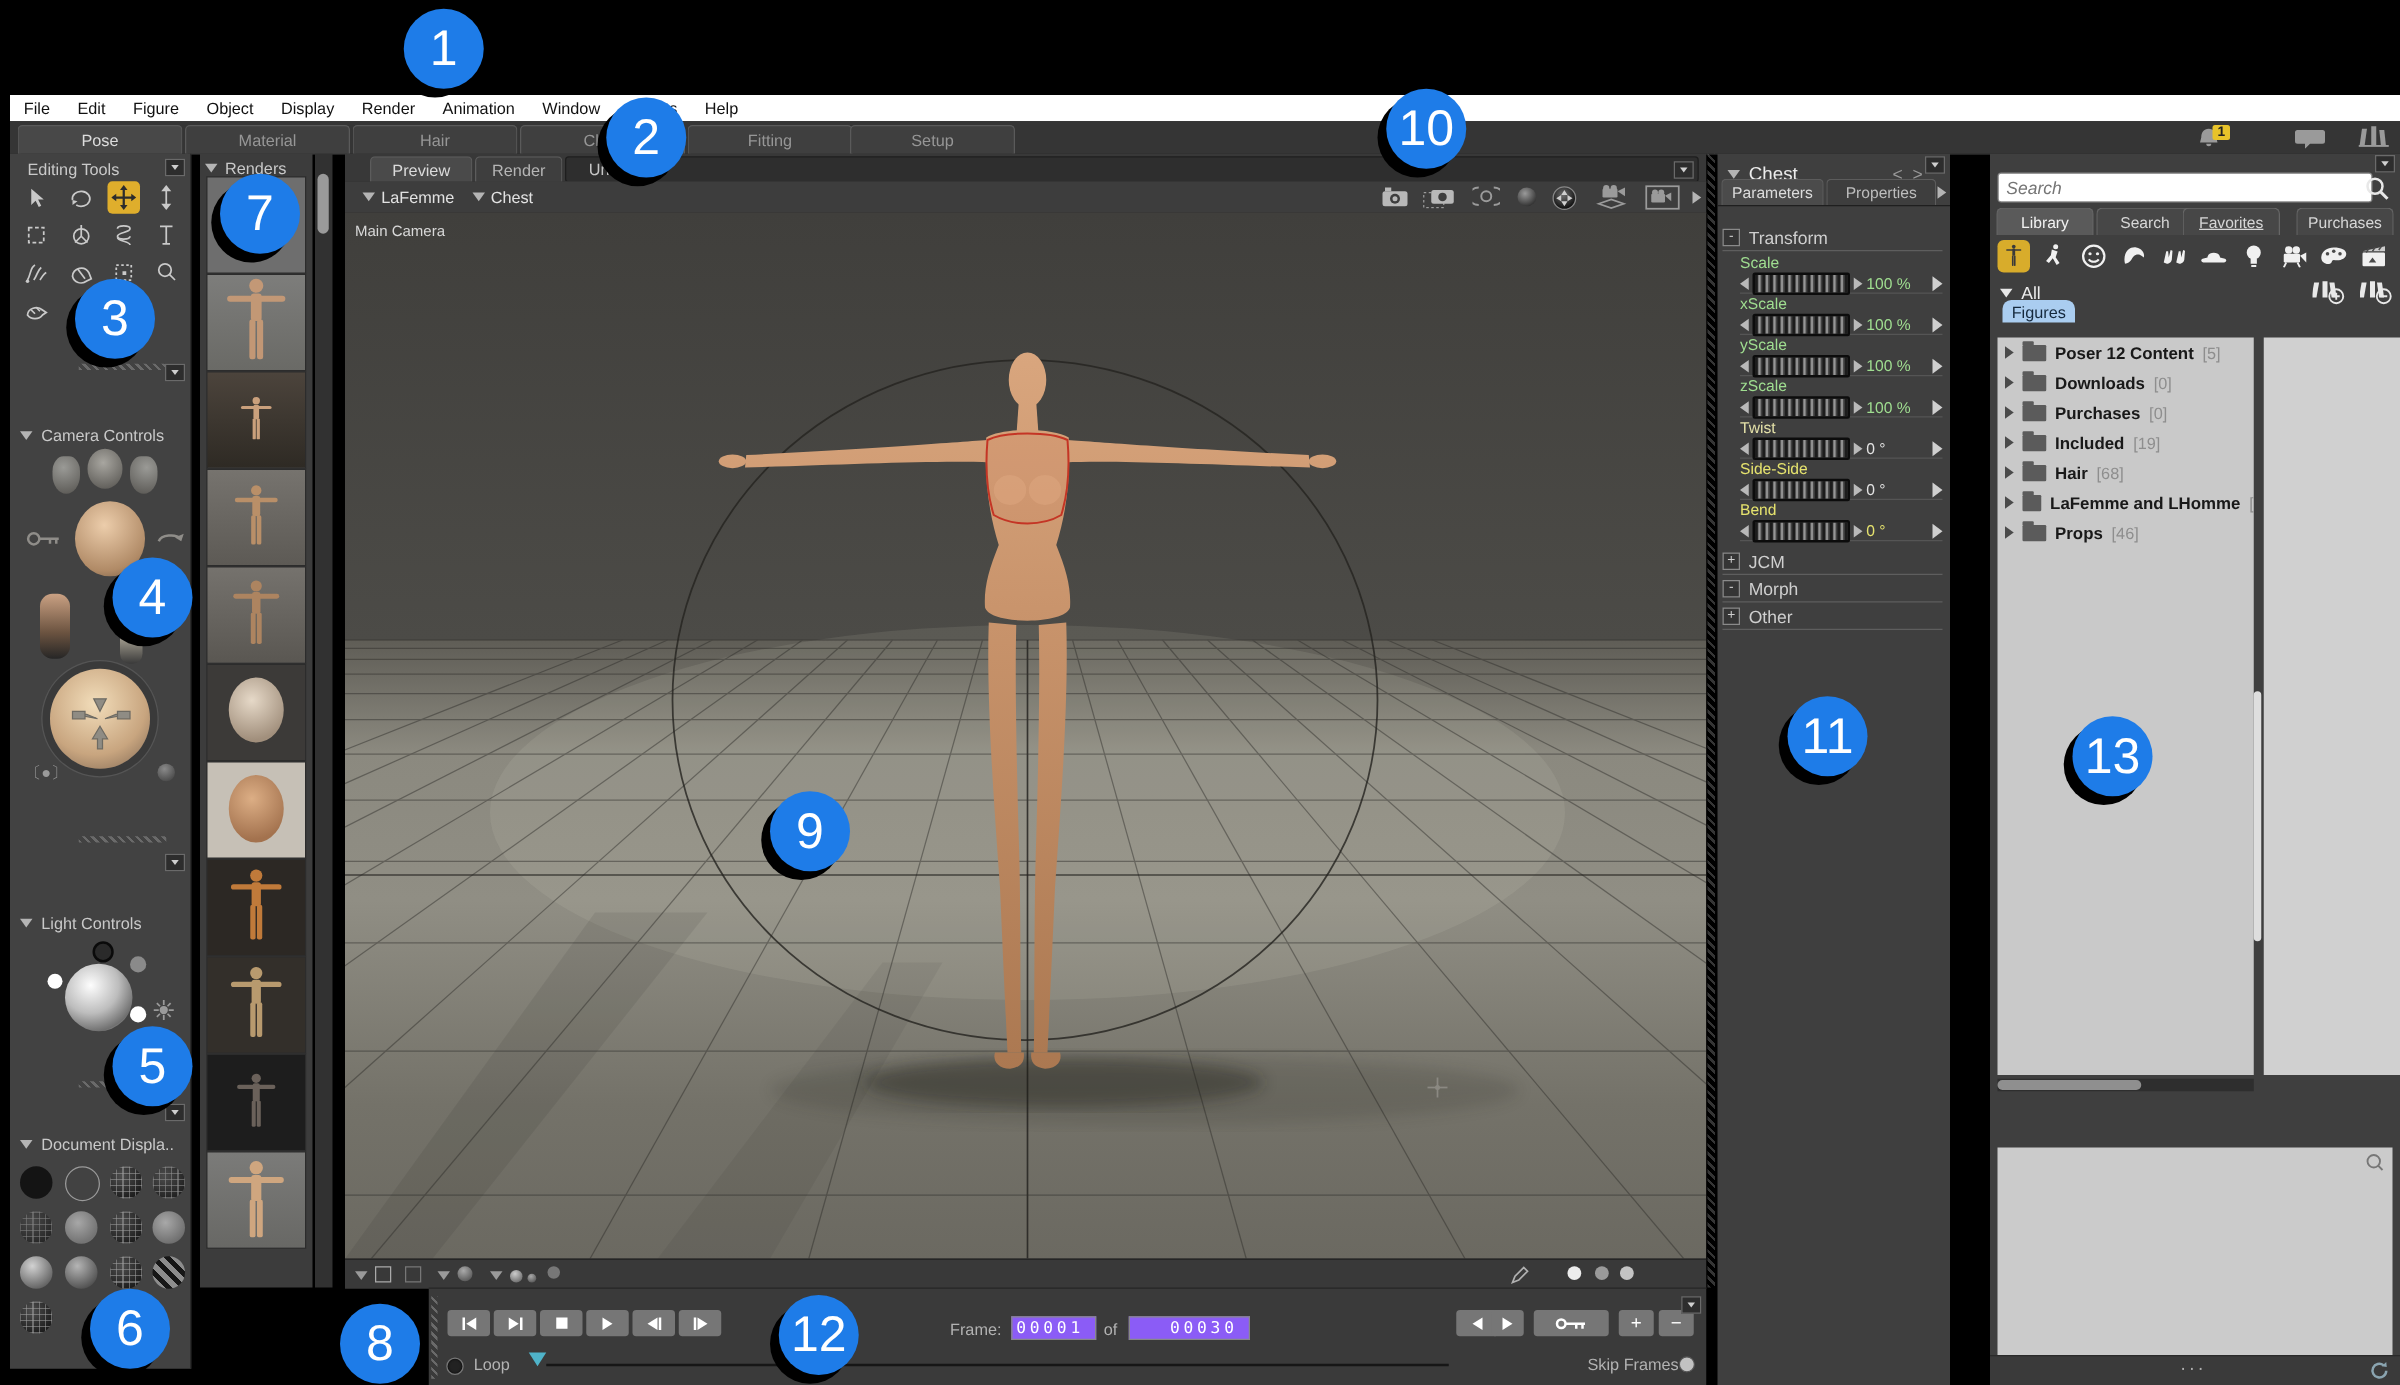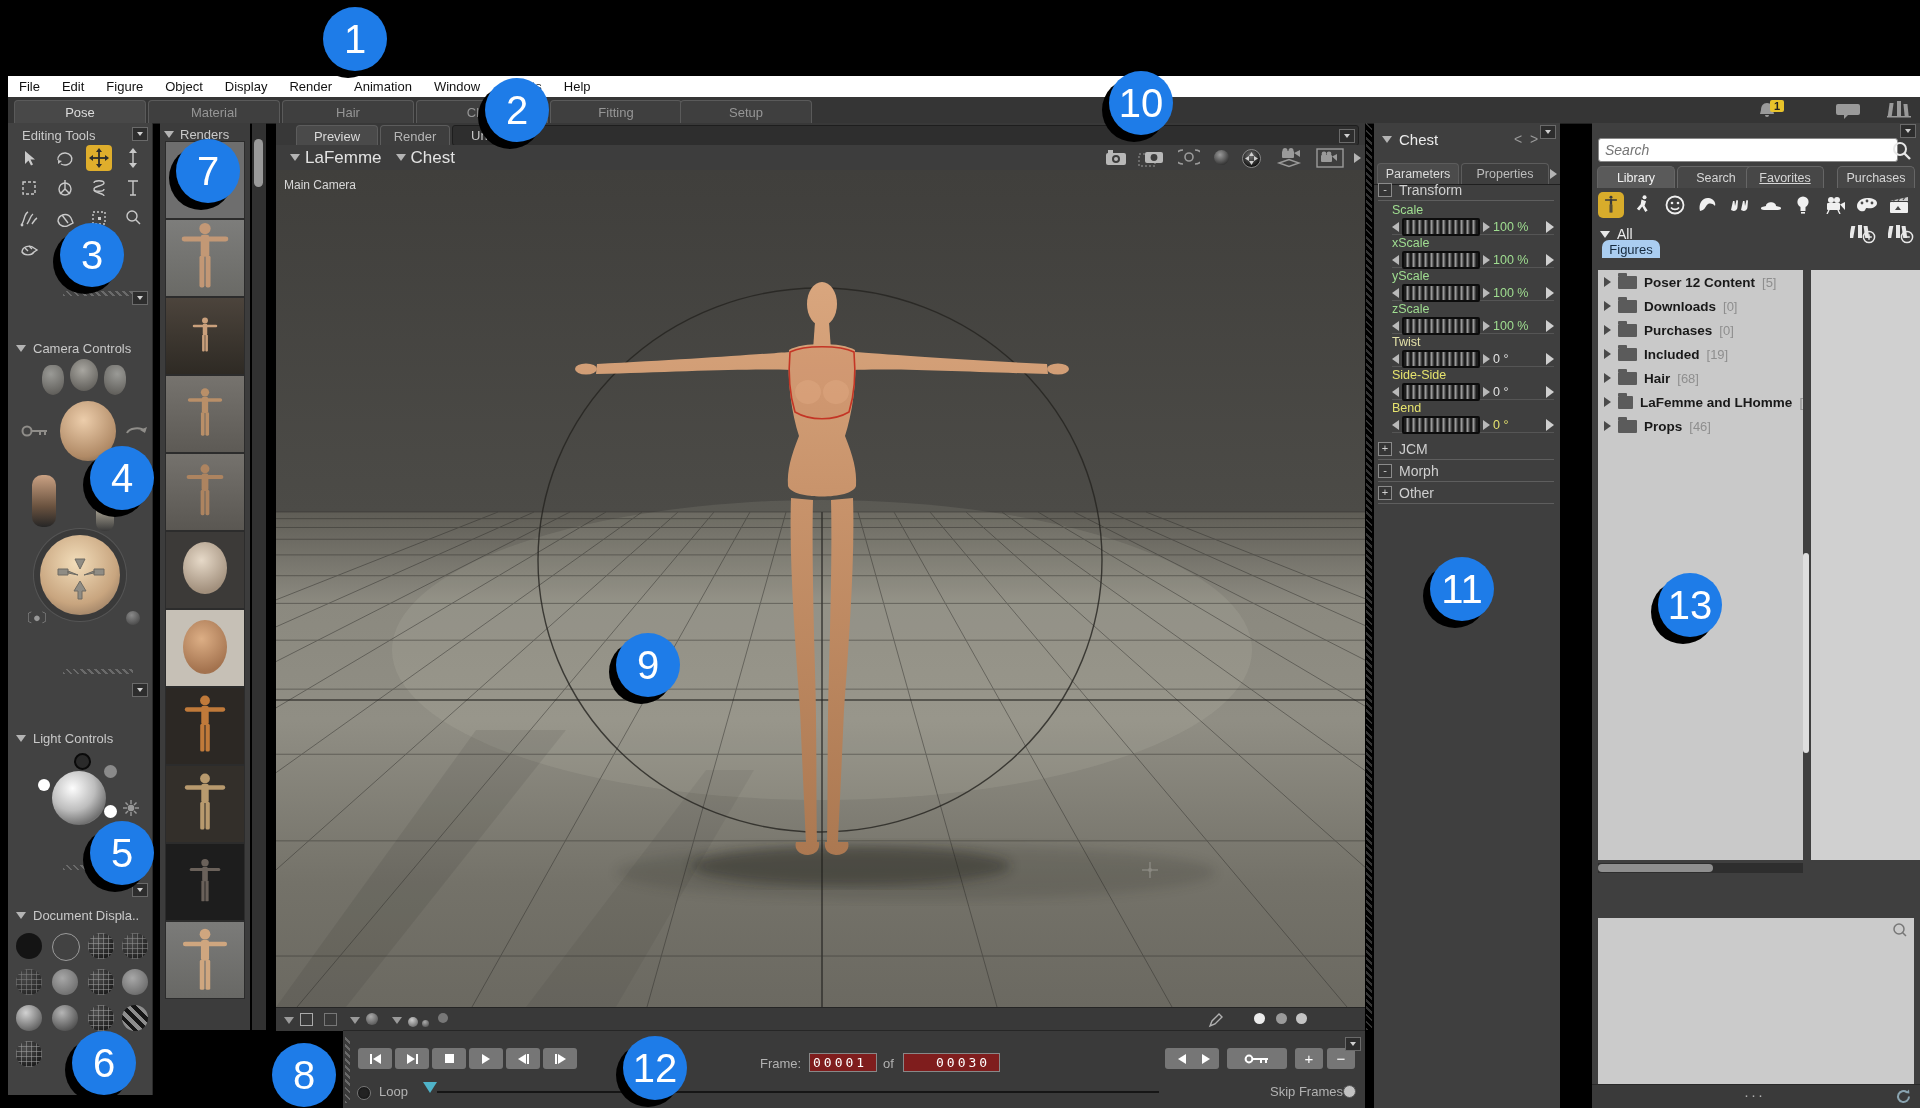--- a/index.html
+++ b/index.html
@@ -51,36 +51,36 @@
   #renders-scroll{left:252px;top:123px;width:14px;height:907px;background:#313131;}
   #renders-scroll .handle{position:absolute;left:2px;top:16px;width:9px;height:48px;background:#9a9a9a;border-radius:5px;}
 
   
   #vp-tabs{left:276px;top:123px;width:1089px;height:22px;background:#383838;border-bottom:1px solid #202020;}
   .vptab{position:absolute;top:2px;height:20px;border:1px solid #5c5c5c;border-bottom:none;border-radius:4px 4px 0 0;
          color:#b5b5b5;font-size:13px;display:flex;align-items:center;justify-content:center;background:#3e3e3e;}
   .vptab.active{background:#4a4a4a;color:#dadada;}
   #doc-tabbar{position:absolute;left:452px;top:125px;width:905px;height:19px;background:#2e2e2e;border:1px solid #1e1e1e;border-radius:3px;}
   #vp-ctrl{left:276px;top:145px;width:1089px;height:25px;background:#3d3d3d;border-bottom:1px solid #242424;}
-  .crumb{color:#e2e2e2;font-size:17px;margin-right:14px;display:flex;align-items:center;gap:5px;}
+  .crumb{color:#e2e2e2;font-size:13px;margin-right:14px;display:flex;align-items:center;gap:5px;}
   .vpicon{position:absolute;top:3px;color:#bcbcbc;}
   #scene-wrap{left:276px;top:170px;width:1089px;height:837px;background:#403f3c;overflow:hidden;}
   #vp-minibar{left:276px;top:1007px;width:1089px;height:23px;background:#393939;border-top:1px solid #252525;}
   .mini-ic{position:absolute;top:5px;color:#b0b0b0;}
   .mini-sq{width:11px;height:11px;border:1px solid #aaa;}
   .mini-dot{border-radius:50%;}
 
   
   #anim{left:343px;top:1030px;width:1022px;height:78px;background:#3a3a3a;border-top:1px solid #262626;}
   .tbtn{position:absolute;top:17px;width:34px;height:21px;background:#767676;border-radius:3px;display:flex;align-items:center;justify-content:center;gap:1px;color:#fff;}
   .g-tri-r{width:0;height:0;border-top:5px solid transparent;border-bottom:5px solid transparent;border-left:8px solid #fff;}
   .g-tri-l{width:0;height:0;border-top:5px solid transparent;border-bottom:5px solid transparent;border-right:8px solid #fff;}
   .g-bar{width:2px;height:10px;background:#fff;}
   .g-stop{width:9px;height:9px;background:#fff;}
-  .frame-field{position:absolute;top:22px;height:17px;background:#7f1d1d;border:1px solid #888;color:#fff;
+  .frame-field{position:absolute;top:22px;height:17px;background:#8b5cf6;border:1px solid #888;color:#fff;
                font-family:"DejaVu Sans Mono",monospace;font-size:13px;letter-spacing:3px;display:flex;align-items:center;padding:0 3px;}
   .anim-label{position:absolute;color:#b2b2b2;font-size:13px;}
 
   
   #uidots{left:160px;top:1030px;width:183px;height:78px;background:#3d3d3d;border-top:1px solid #2a2a2a;}
   .uidot{position:absolute;width:23px;height:23px;border-radius:50%;background:radial-gradient(circle at 35% 30%,#565656,#1f1f1f 75%);}
 
   
   #params{left:1374px;top:123px;width:186px;height:985px;background:#3f3f3f;}
   .ptab{position:absolute;top:0;height:20px;border:1px solid #5c5c5c;border-bottom:none;border-radius:4px 4px 0 0;
@@ -628,21 +628,21 @@
   <div class="abs hatch-v" style="left:1366px;top:123px;height:907px;width:6px;opacity:.5;"></div>
 
   <div class="abs" id="params">
     <div class="menu-box" style="right:4px;top:2px;"></div>
     <div class="abs flex" style="left:8px;top:8px;gap:7px;">
       <span class="tri-d"></span>
         <span style="color:#ececec;font-size:15px;">Chest</span>
     </div>
     <span class="abs" style="left:140px;top:8px;color:#9a9a9a;font-size:14px;">&lt;</span>
     <span class="abs" style="left:156px;top:8px;color:#9a9a9a;font-size:14px;">&gt;</span>
-    <div class="abs" style="left:0;top:40px;width:186px;height:21px;border-bottom:1px solid #1f1f1f;">
+    <div class="abs" style="left:0;top:20px;width:186px;height:21px;border-bottom:1px solid #1f1f1f;">
       <div class="ptab active" style="left:3px;width:80px;">Parameters</div>
       <div class="ptab" style="left:87px;width:86px;">Properties</div>
       <span class="tri-r abs" style="left:176px;top:6px;"></span>
     </div>
     <div class="group-head" style="top:57px;">
       <span class="pm-box">-</span>
         <span>Transform</span>
     </div>
     <div class="dial" style="top:79px;">
       <div class="dlabel green">Scale</div>

